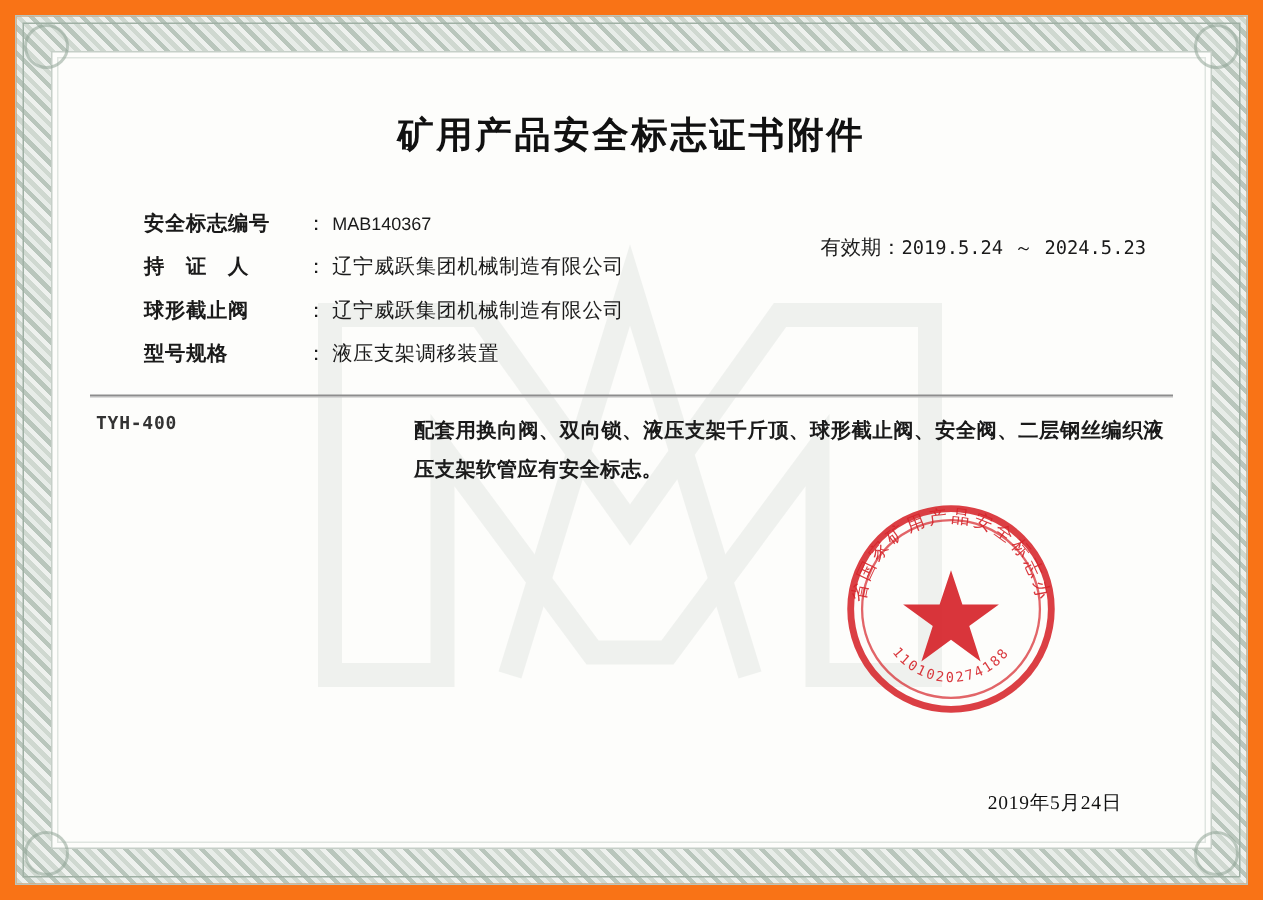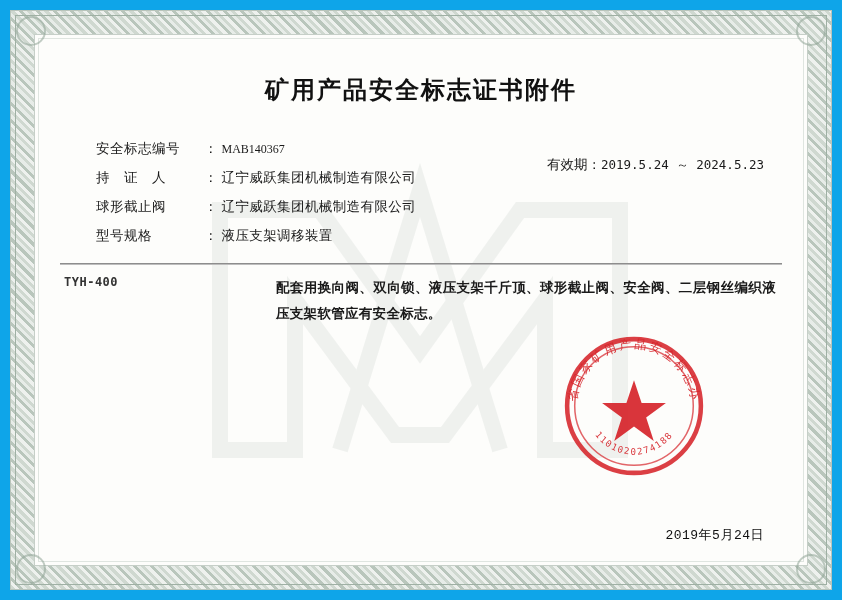--- a/index.html
+++ b/index.html
@@ -12,21 +12,21 @@
     height: 600px;
     font-family: "Liberation Sans", sans-serif;
     overflow: hidden;
   }
 
   
   .page {
     position: relative;
     width: 842px;
     height: 600px;
-    background: #0ea5e9;
+    background: #f97316;
     box-sizing: border-box;
   }
 
   
   .border-outer {
     position: absolute;
     left: 10px;
     top: 10px;
     right: 10px;
     bottom: 10px;
@@ -121,27 +121,28 @@
   .meta-row {
     display: flex;
     align-items: baseline;
     margin-bottom: 11px;
     white-space: nowrap;
   }
   .meta-label {
     width: 108px;
     flex: 0 0 108px;
     letter-spacing: 0.5px;
+    font-weight: bold;
   }
   .meta-colon { margin-right: 4px; }
   .meta-value {
     letter-spacing: 0.4px;
   }
   .meta-value.mono {
-    font-family: Liberation Serif, serif;
+    font-family: Liberation Sans, sans-serif;
     font-size: 12px;
     letter-spacing: 0;
   }
   .validity {
     position: absolute;
     right: 18px;
     top: 16px;
     font-family: "DejaVu Sans", sans-serif;
     font-size: 13.5px;
     white-space: nowrap;
@@ -217,23 +218,23 @@
     bottom: 66px;
     width: 152px;
     height: 152px;
     pointer-events: none;
   }
   .seal svg { width: 100%; height: 100%; display: block; }
 
   
   .footer-date {
     position: absolute;
-    right: 18px;
+    right: 34px;
     bottom: 4px;
-    font-family: Liberation Mono, monospace;
+    font-family: Liberation Serif, serif;
     font-size: 13px;
     color: #111;
     letter-spacing: 0.5px;
   }
 </style>
 </head>
 <body>
 
 <div class="page">
 

